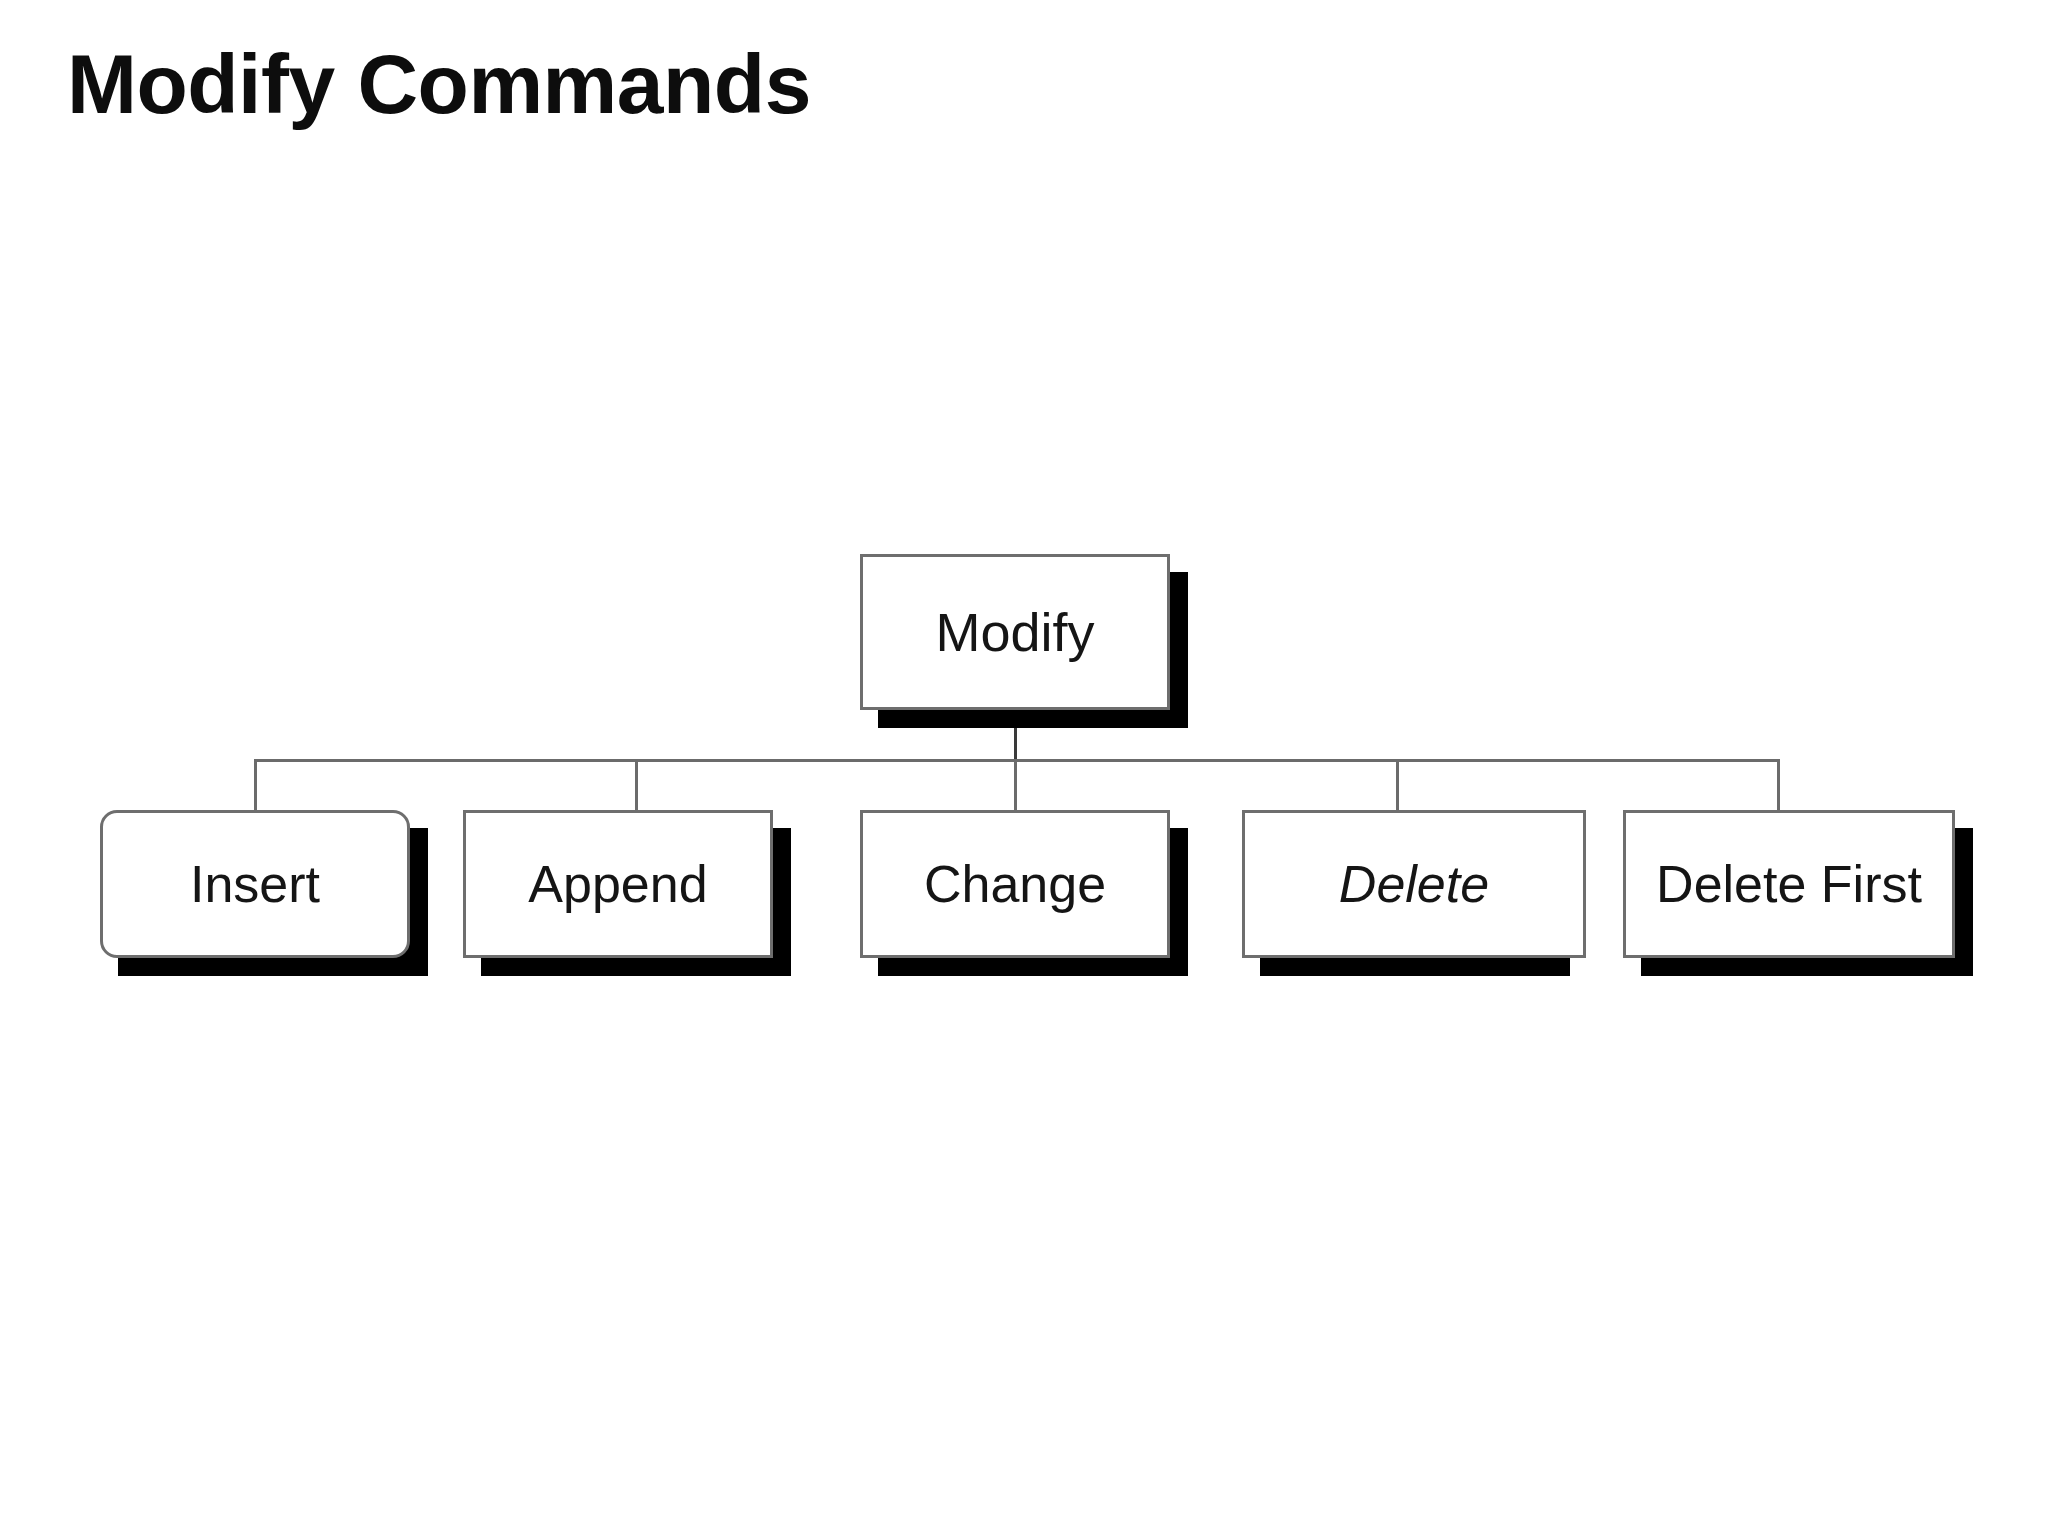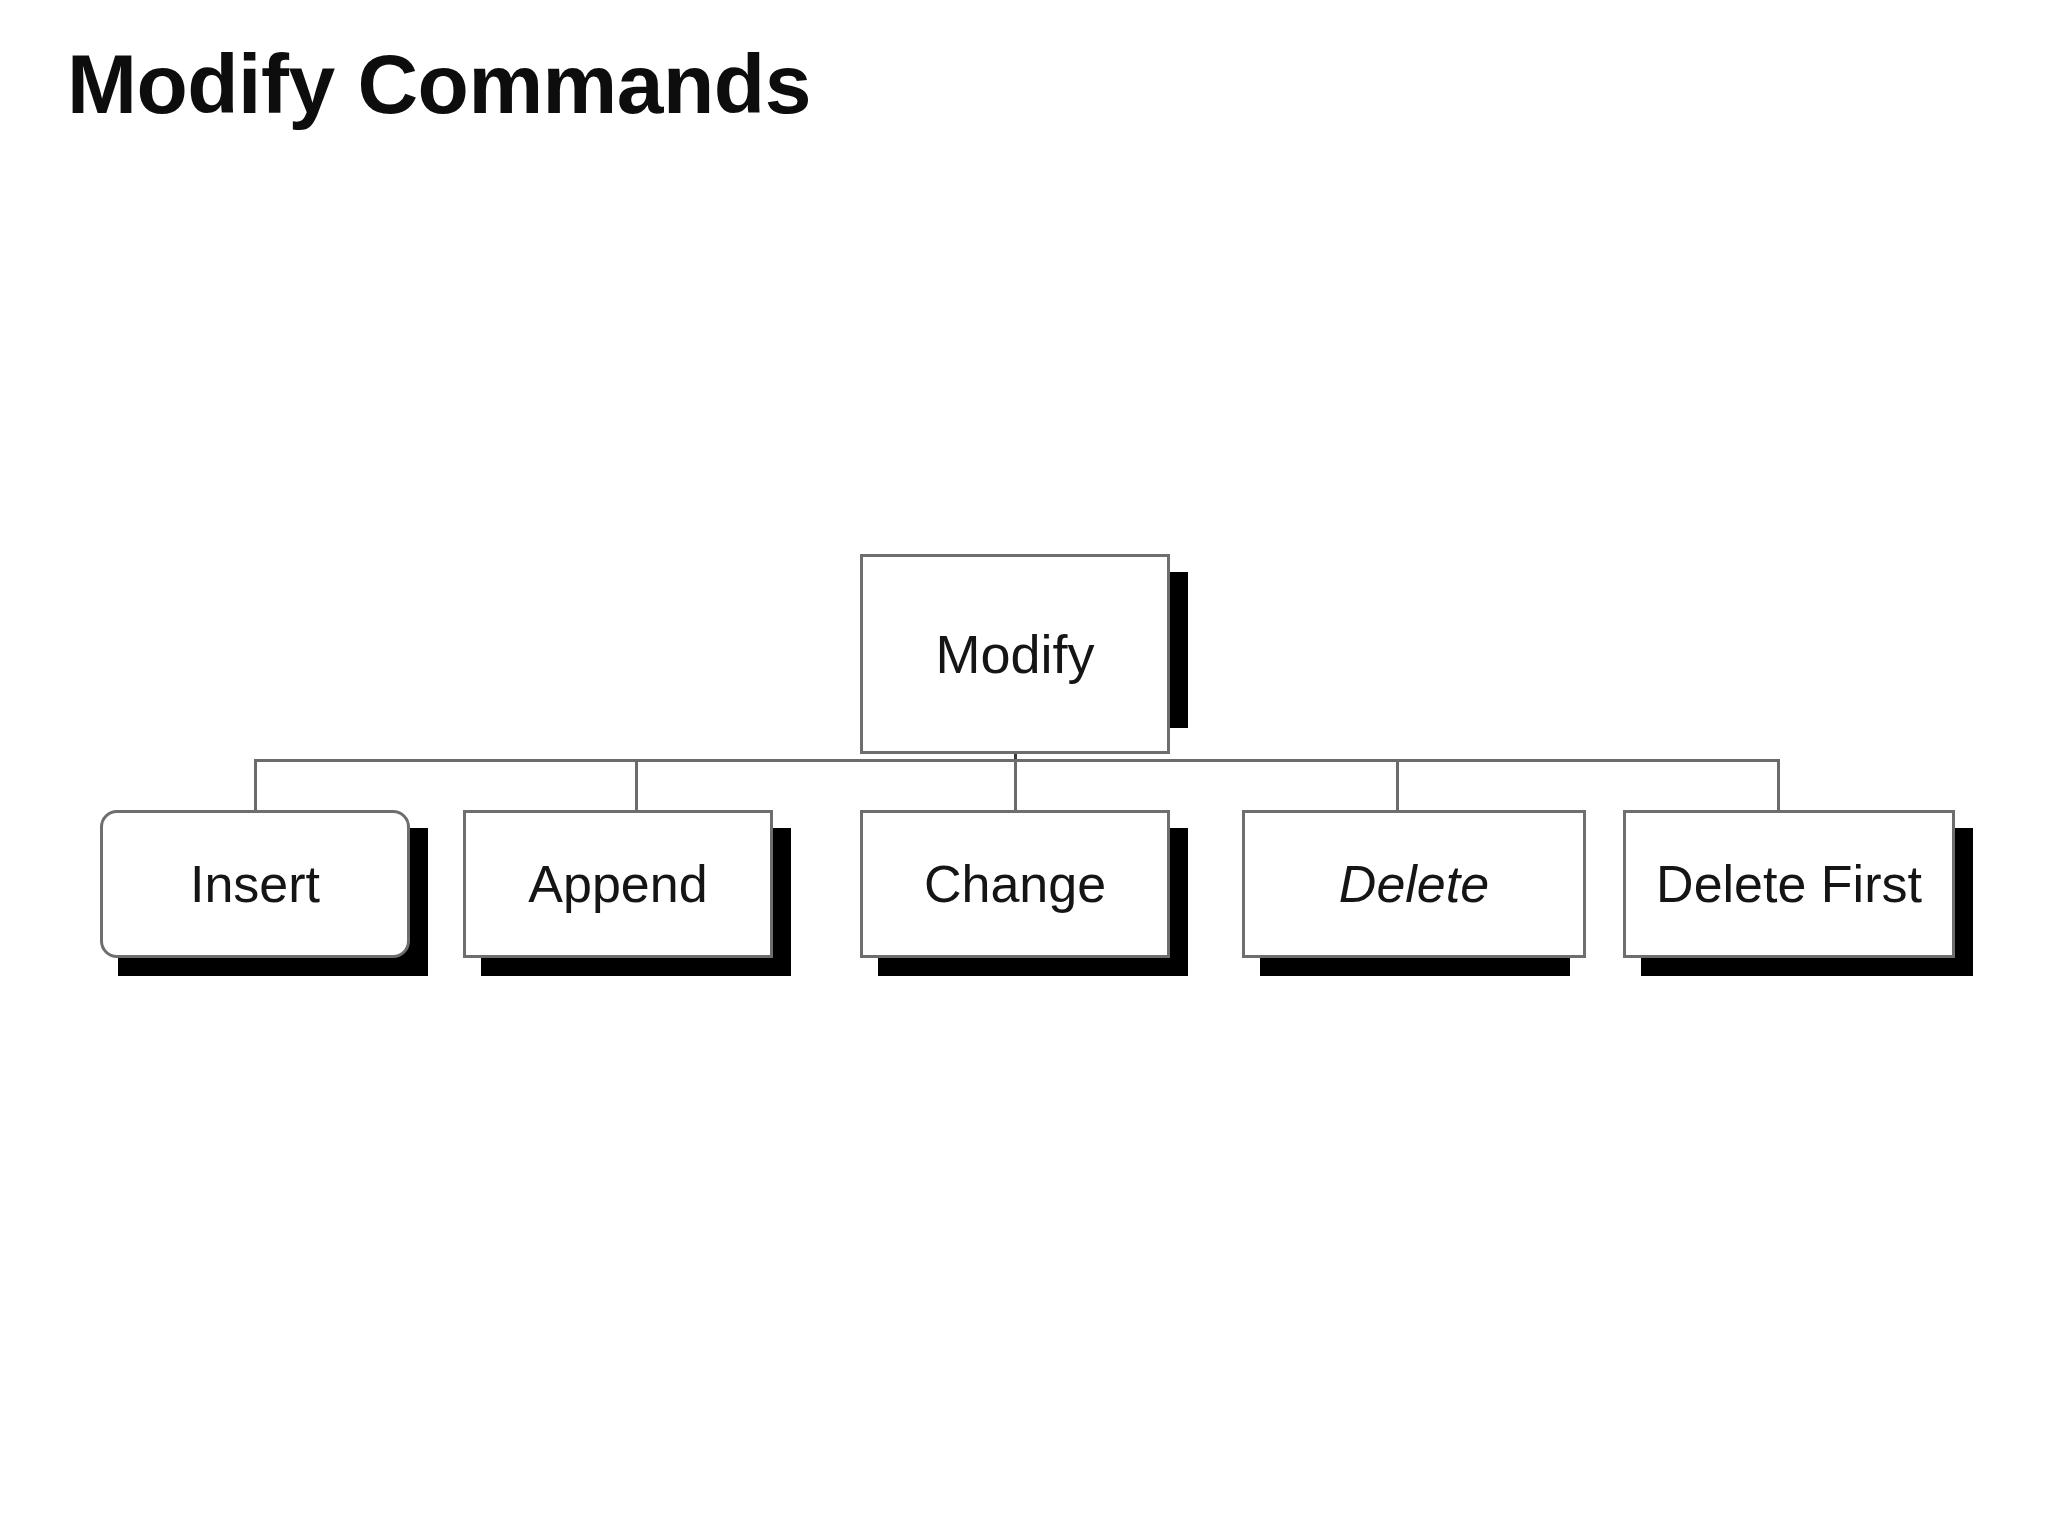--- a/index.html
+++ b/index.html
@@ -106,21 +106,21 @@
     <div class="connector h" style="left:254px; top:759px; width:1526px;"></div>
 
     <div class="connector v" style="left:254px; top:759px; height:53px;"></div>
     <div class="connector v" style="left:635px; top:759px; height:53px;"></div>
     <div class="connector v" style="left:1014px; top:759px; height:53px;"></div>
     <div class="connector v" style="left:1396px; top:759px; height:53px;"></div>
     <div class="connector v" style="left:1777px; top:759px; height:53px;"></div>
 
     <div class="node-wrap root" style="left:860px; top:554px; width:310px; height:156px;">
       <div class="shadow-rect" style="left:18px; top:18px; width:310px; height:156px;"></div>
-      <div class="box-rect" style="width:310px; height:200px;">
+      <div class="box-rect" style="width:310px; height:156px;">
         <span class="label">Modify</span>
       </div>
     </div>
 
     <div class="node-wrap" style="left:100px; top:810px; width:310px; height:148px;">
       <div class="shadow-rect" style="left:18px; top:18px; width:310px; height:148px;"></div>
       <div class="box-rect" style="width:310px; height:148px;border-radius:17px;">
         <span class="label">Insert</span>
       </div>
     </div>

